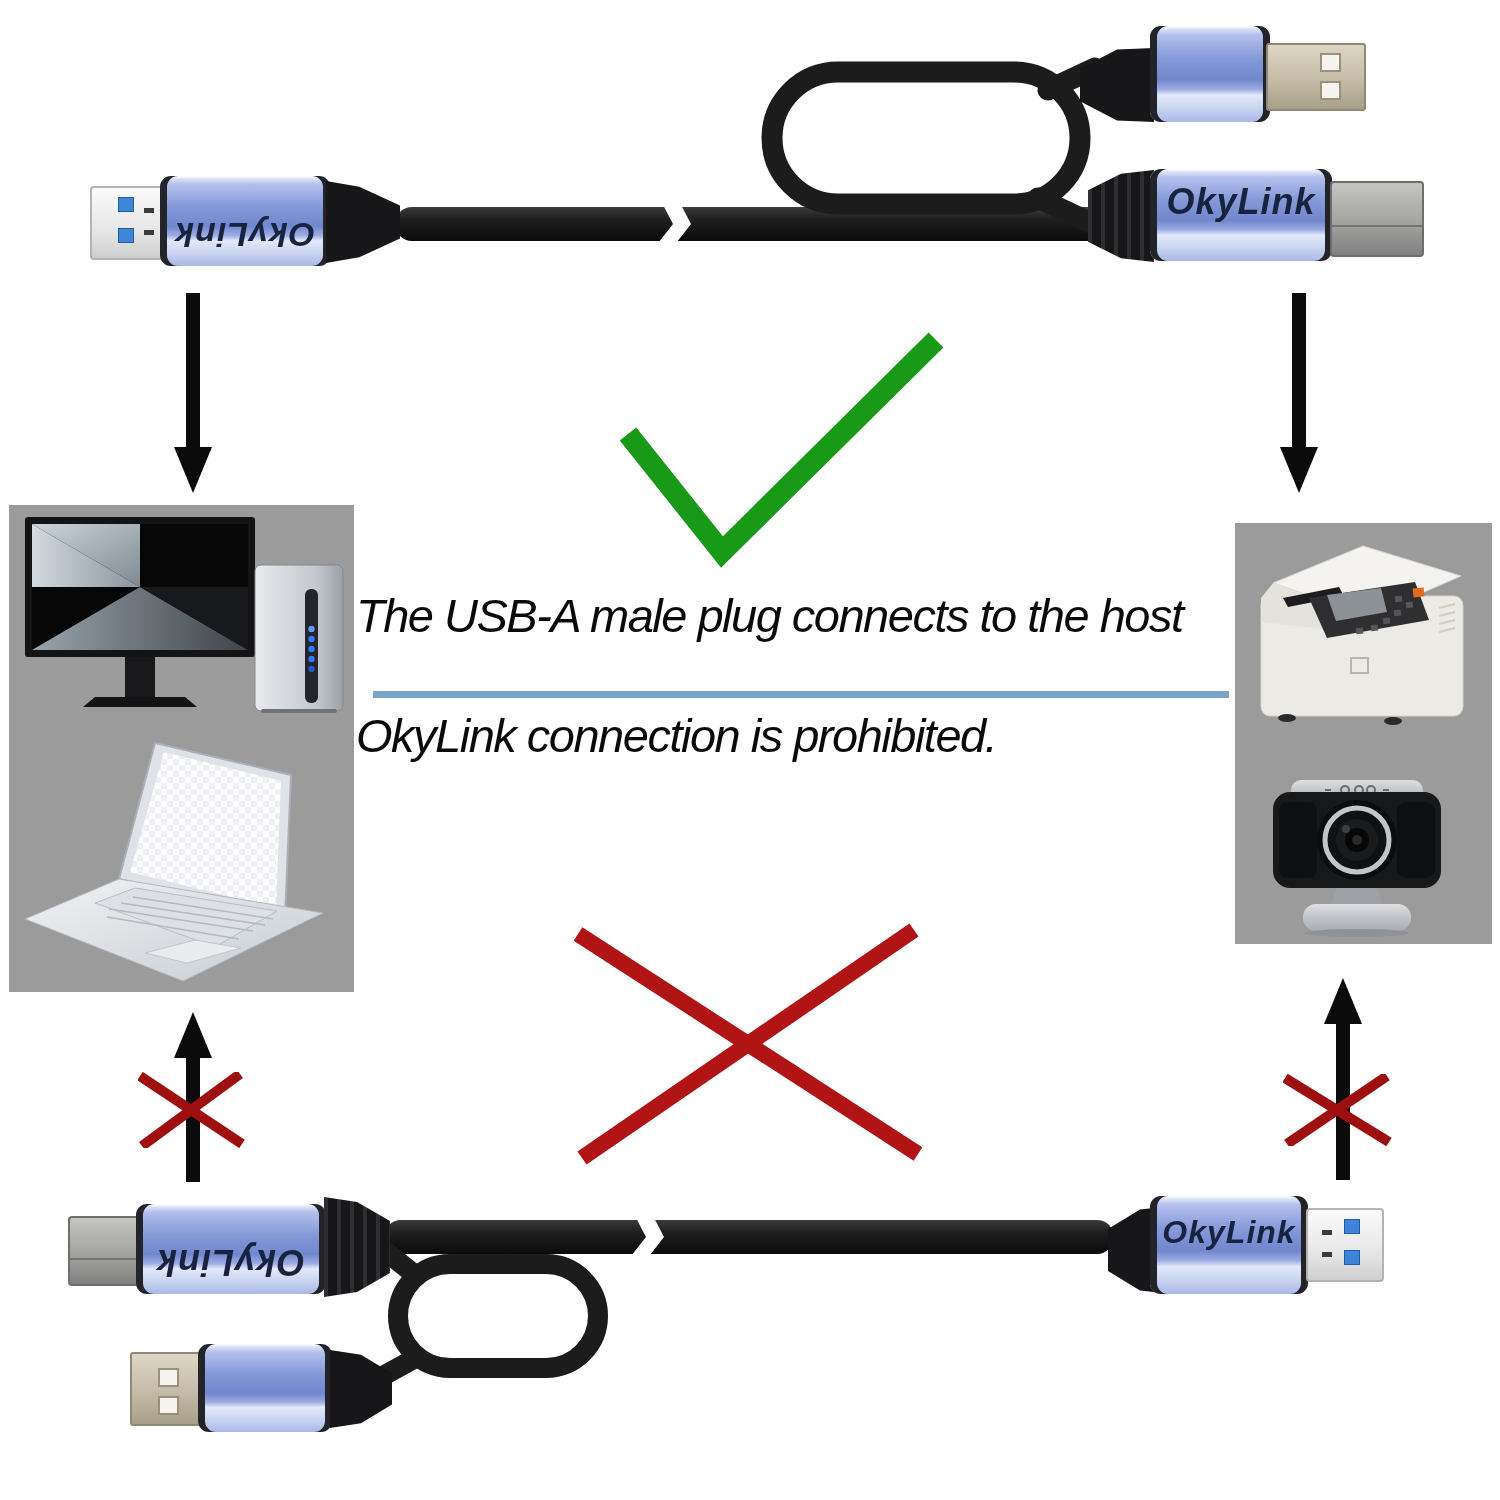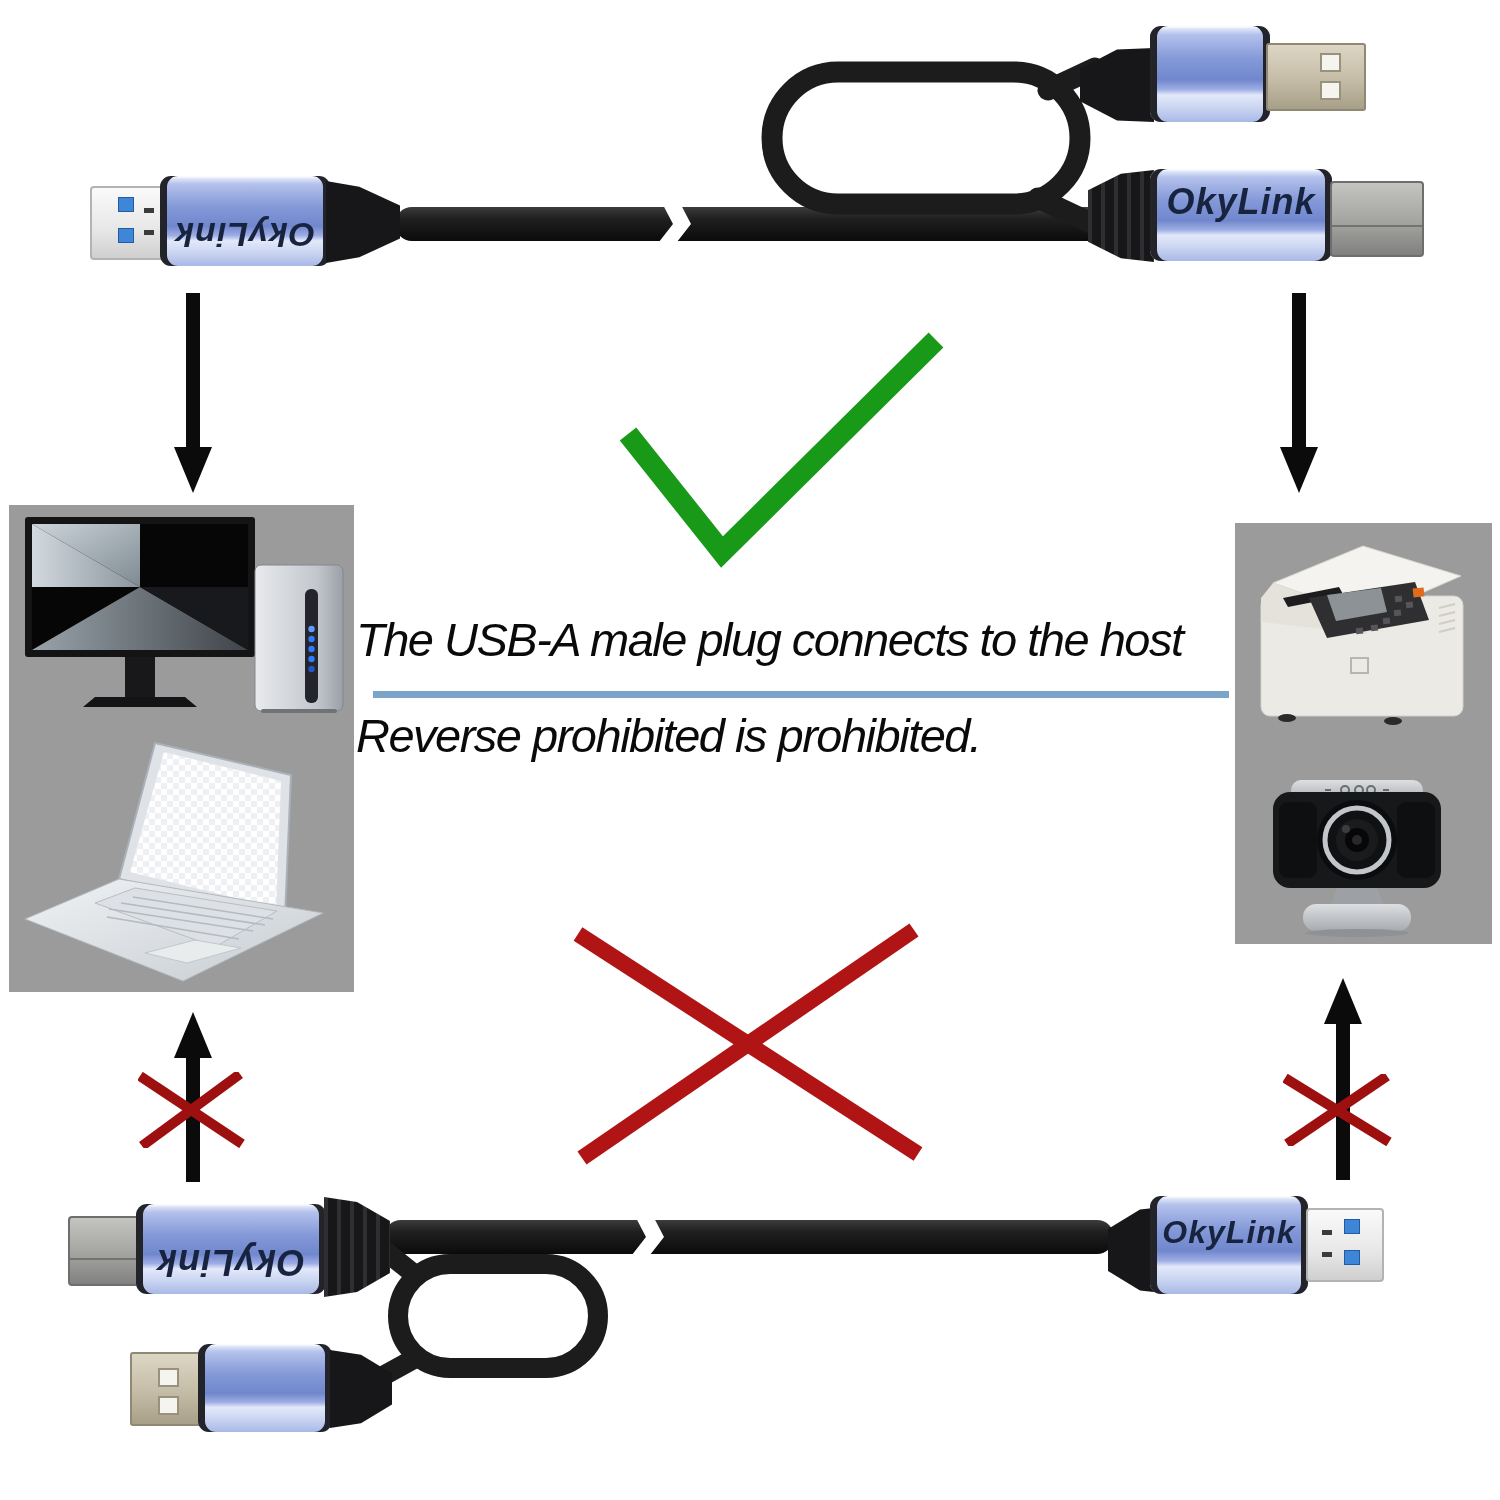--- a/index.html
+++ b/index.html
@@ -108,23 +108,23 @@
   </div>
   <div class="arrow" style="left:1280px;top:293px;width:38px;height:200px;">
     <div class="shaft" style="top:0;height:156px;"></div>
     <div class="head-down" style="top:154px;"></div>
   </div>
 
   <svg class="abs" style="left:600px;top:320px;" width="400" height="260" viewBox="0 0 400 260">
     <polyline points="28,114 122,232 336,20" fill="none" stroke="#189a18" stroke-width="21"></polyline>
   </svg>
 
-  <div class="caption-line" style="left:356px;top:612px;">The USB-A male plug connects to the host</div>
+  <div class="caption-line" style="left:356px;top:588px;">The USB-A male plug connects to the host</div>
   <div class="divider" style="left:373px;top:691px;width:856px;height:7px;"></div>
-  <div class="caption-line" style="left:356px;top:708px;">Reverse prohibited is prohibited.</div>
+  <div class="caption-line" style="left:356px;top:708px;">OkyLink connection is prohibited.</div>
 
   <div class="panel" style="left:9px;top:505px;width:345px;height:487px;">
 
     <svg class="abs" style="left:16px;top:12px;" width="232" height="196" viewBox="0 0 232 196">
       <defs>
         <linearGradient id="mgTL" x1="0" y1="0" x2="1" y2="1">
           <stop offset="0" stop-color="#cdd5db"></stop>
             <stop offset="1" stop-color="#7e8991"></stop>
         </linearGradient>
         <linearGradient id="mgL" x1="0" y1="0" x2="1" y2="0">

